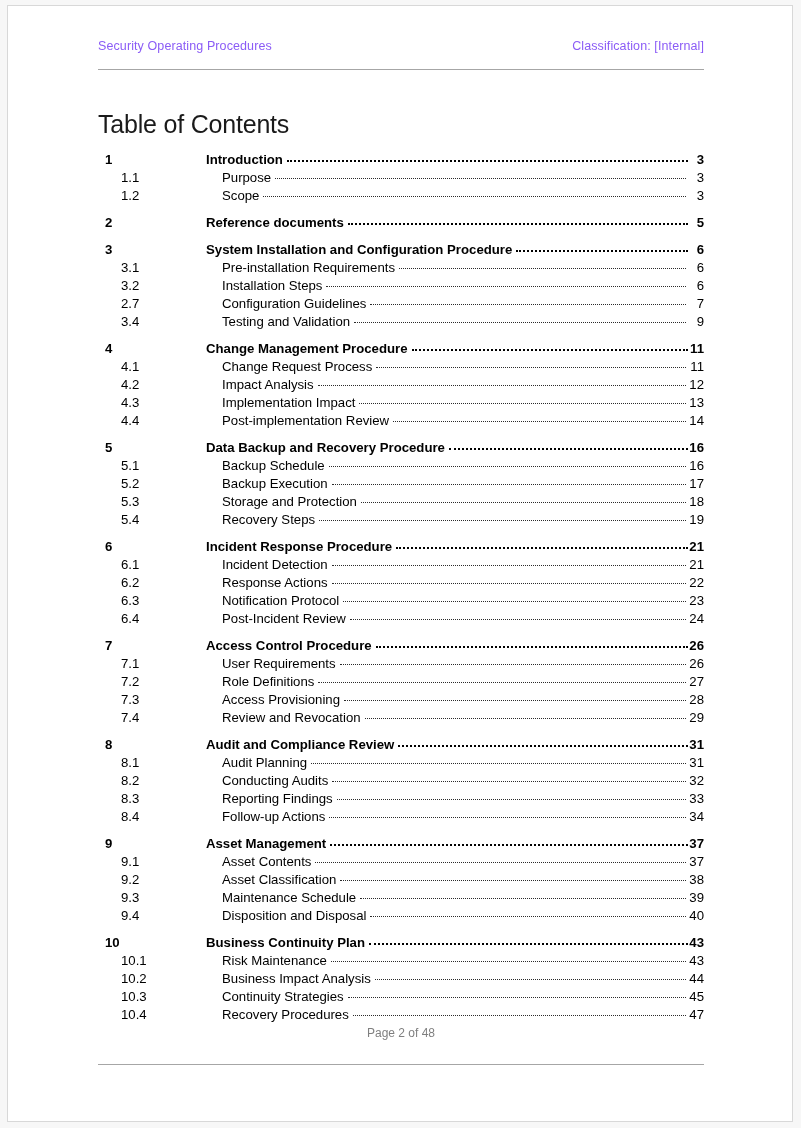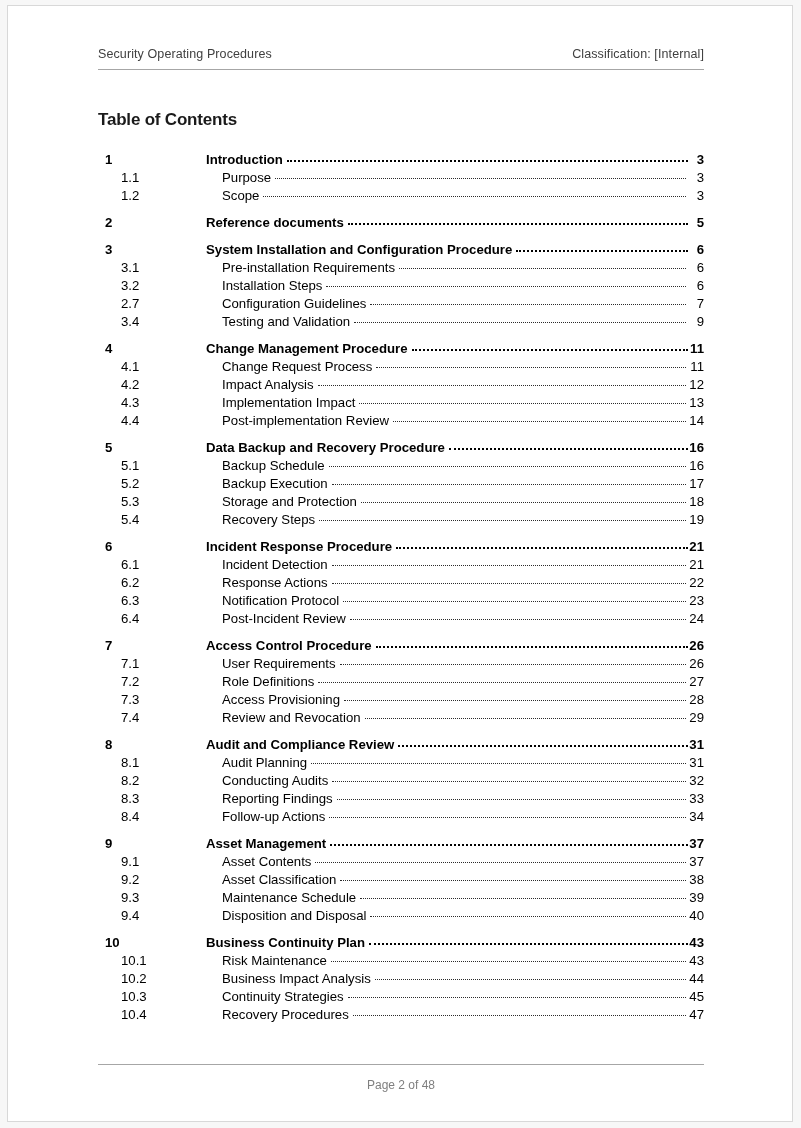--- a/index.html
+++ b/index.html
@@ -23,45 +23,45 @@
     background: #ffffff;
     border: 1px solid #d8d8d8;
     box-sizing: border-box;
     overflow: hidden;
   }
 
   
   .doc-header {
     position: absolute;
     left: 90px;
-    top: 41px;
+    top: 33px;
     width: 606px;
     display: flex;
     justify-content: space-between;
     align-items: baseline;
-    color: #404040;
+    color: #8b5cf6;
     font-size: 12.5px;
     letter-spacing: 0.1px;
   }
   .header-rule {
     position: absolute;
     left: 90px;
     top: 63px;
     width: 606px;
     height: 1px;
     background: #a6a6a6;
   }
 
   
   .toc-title {
     position: absolute;
     left: 90px;
     top: 104px;
-    font-size: 17px;
-    font-weight: 700;
+    font-size: 25px;
+    font-weight: 400;
     color: #1a1a1a;
     letter-spacing: -0.2px;
   }
 
   
   #toc {
     position: absolute;
     left: 90px;
     top: 145px;
     width: 606px;
@@ -125,21 +125,21 @@
     position: absolute;
     left: 90px;
     top: 1058px;
     width: 606px;
     height: 1px;
     background: #a6a6a6;
   }
   .doc-footer {
     position: absolute;
     left: 90px;
-    top: 1072px;
+    top: 1020px;
     width: 606px;
     text-align: center;
     color: #7f7f7f;
     font-size: 12px;
   }
 </style>
 </head>
 <body>
 
 <div id="page">

